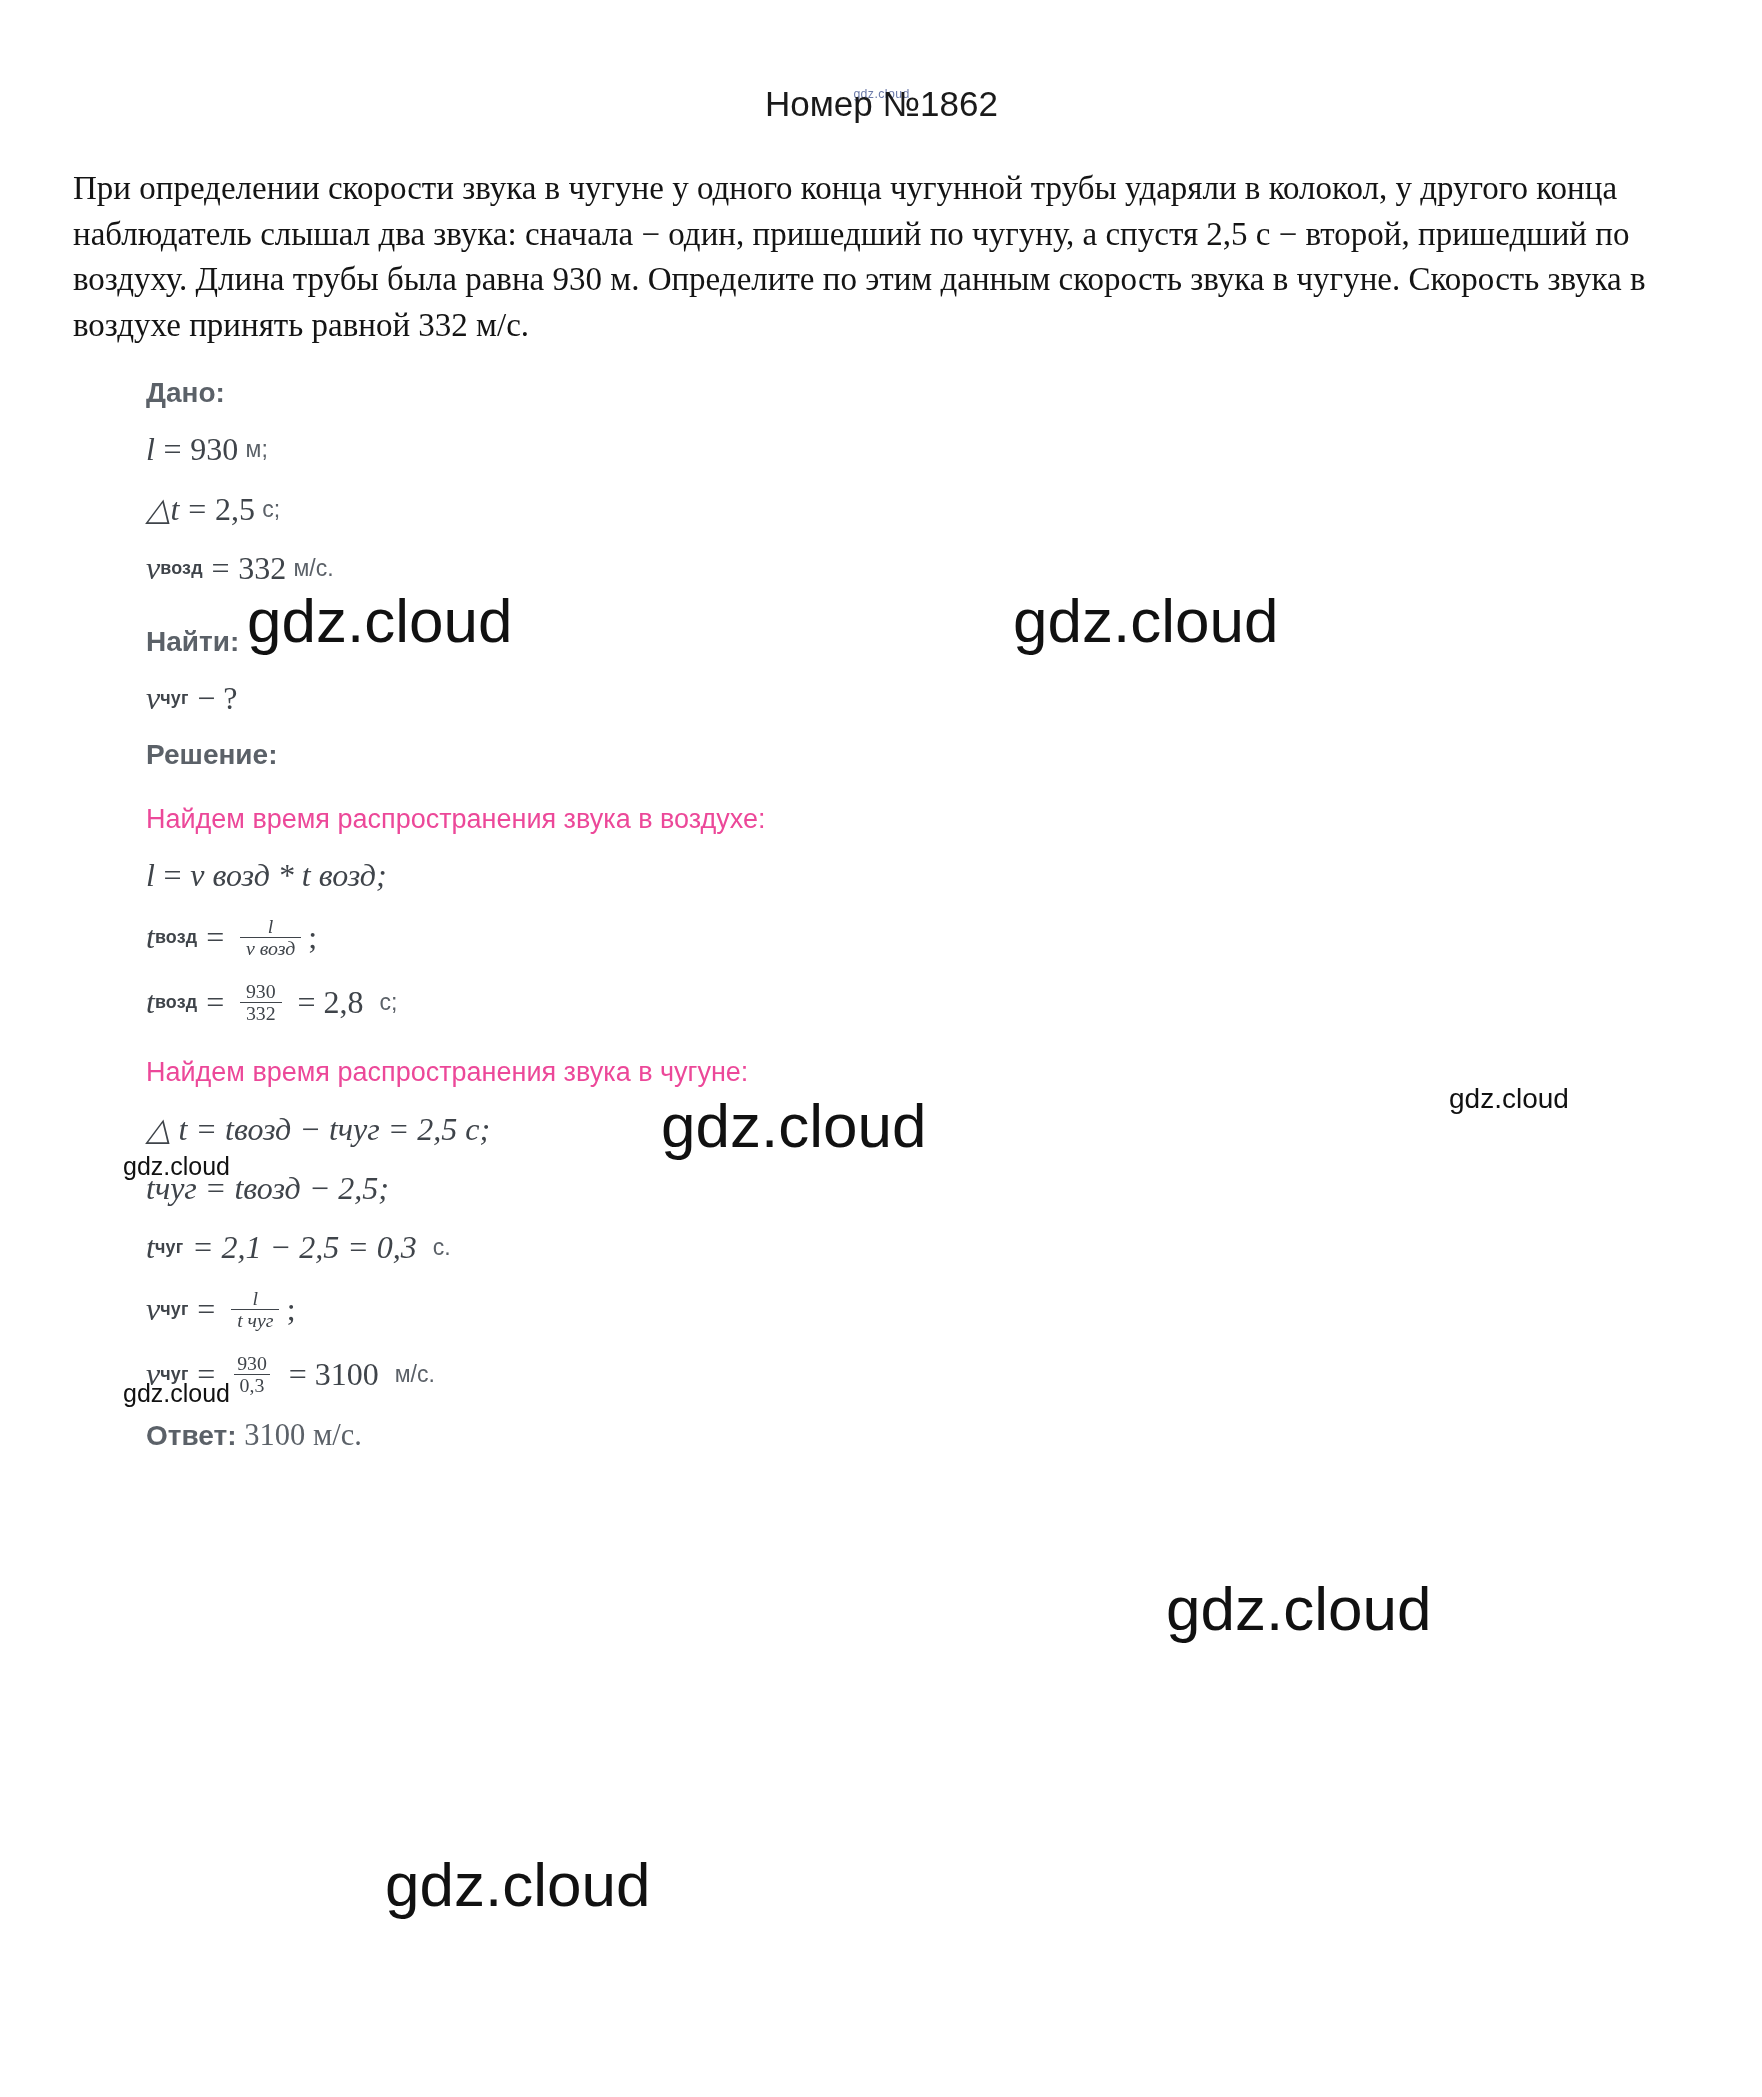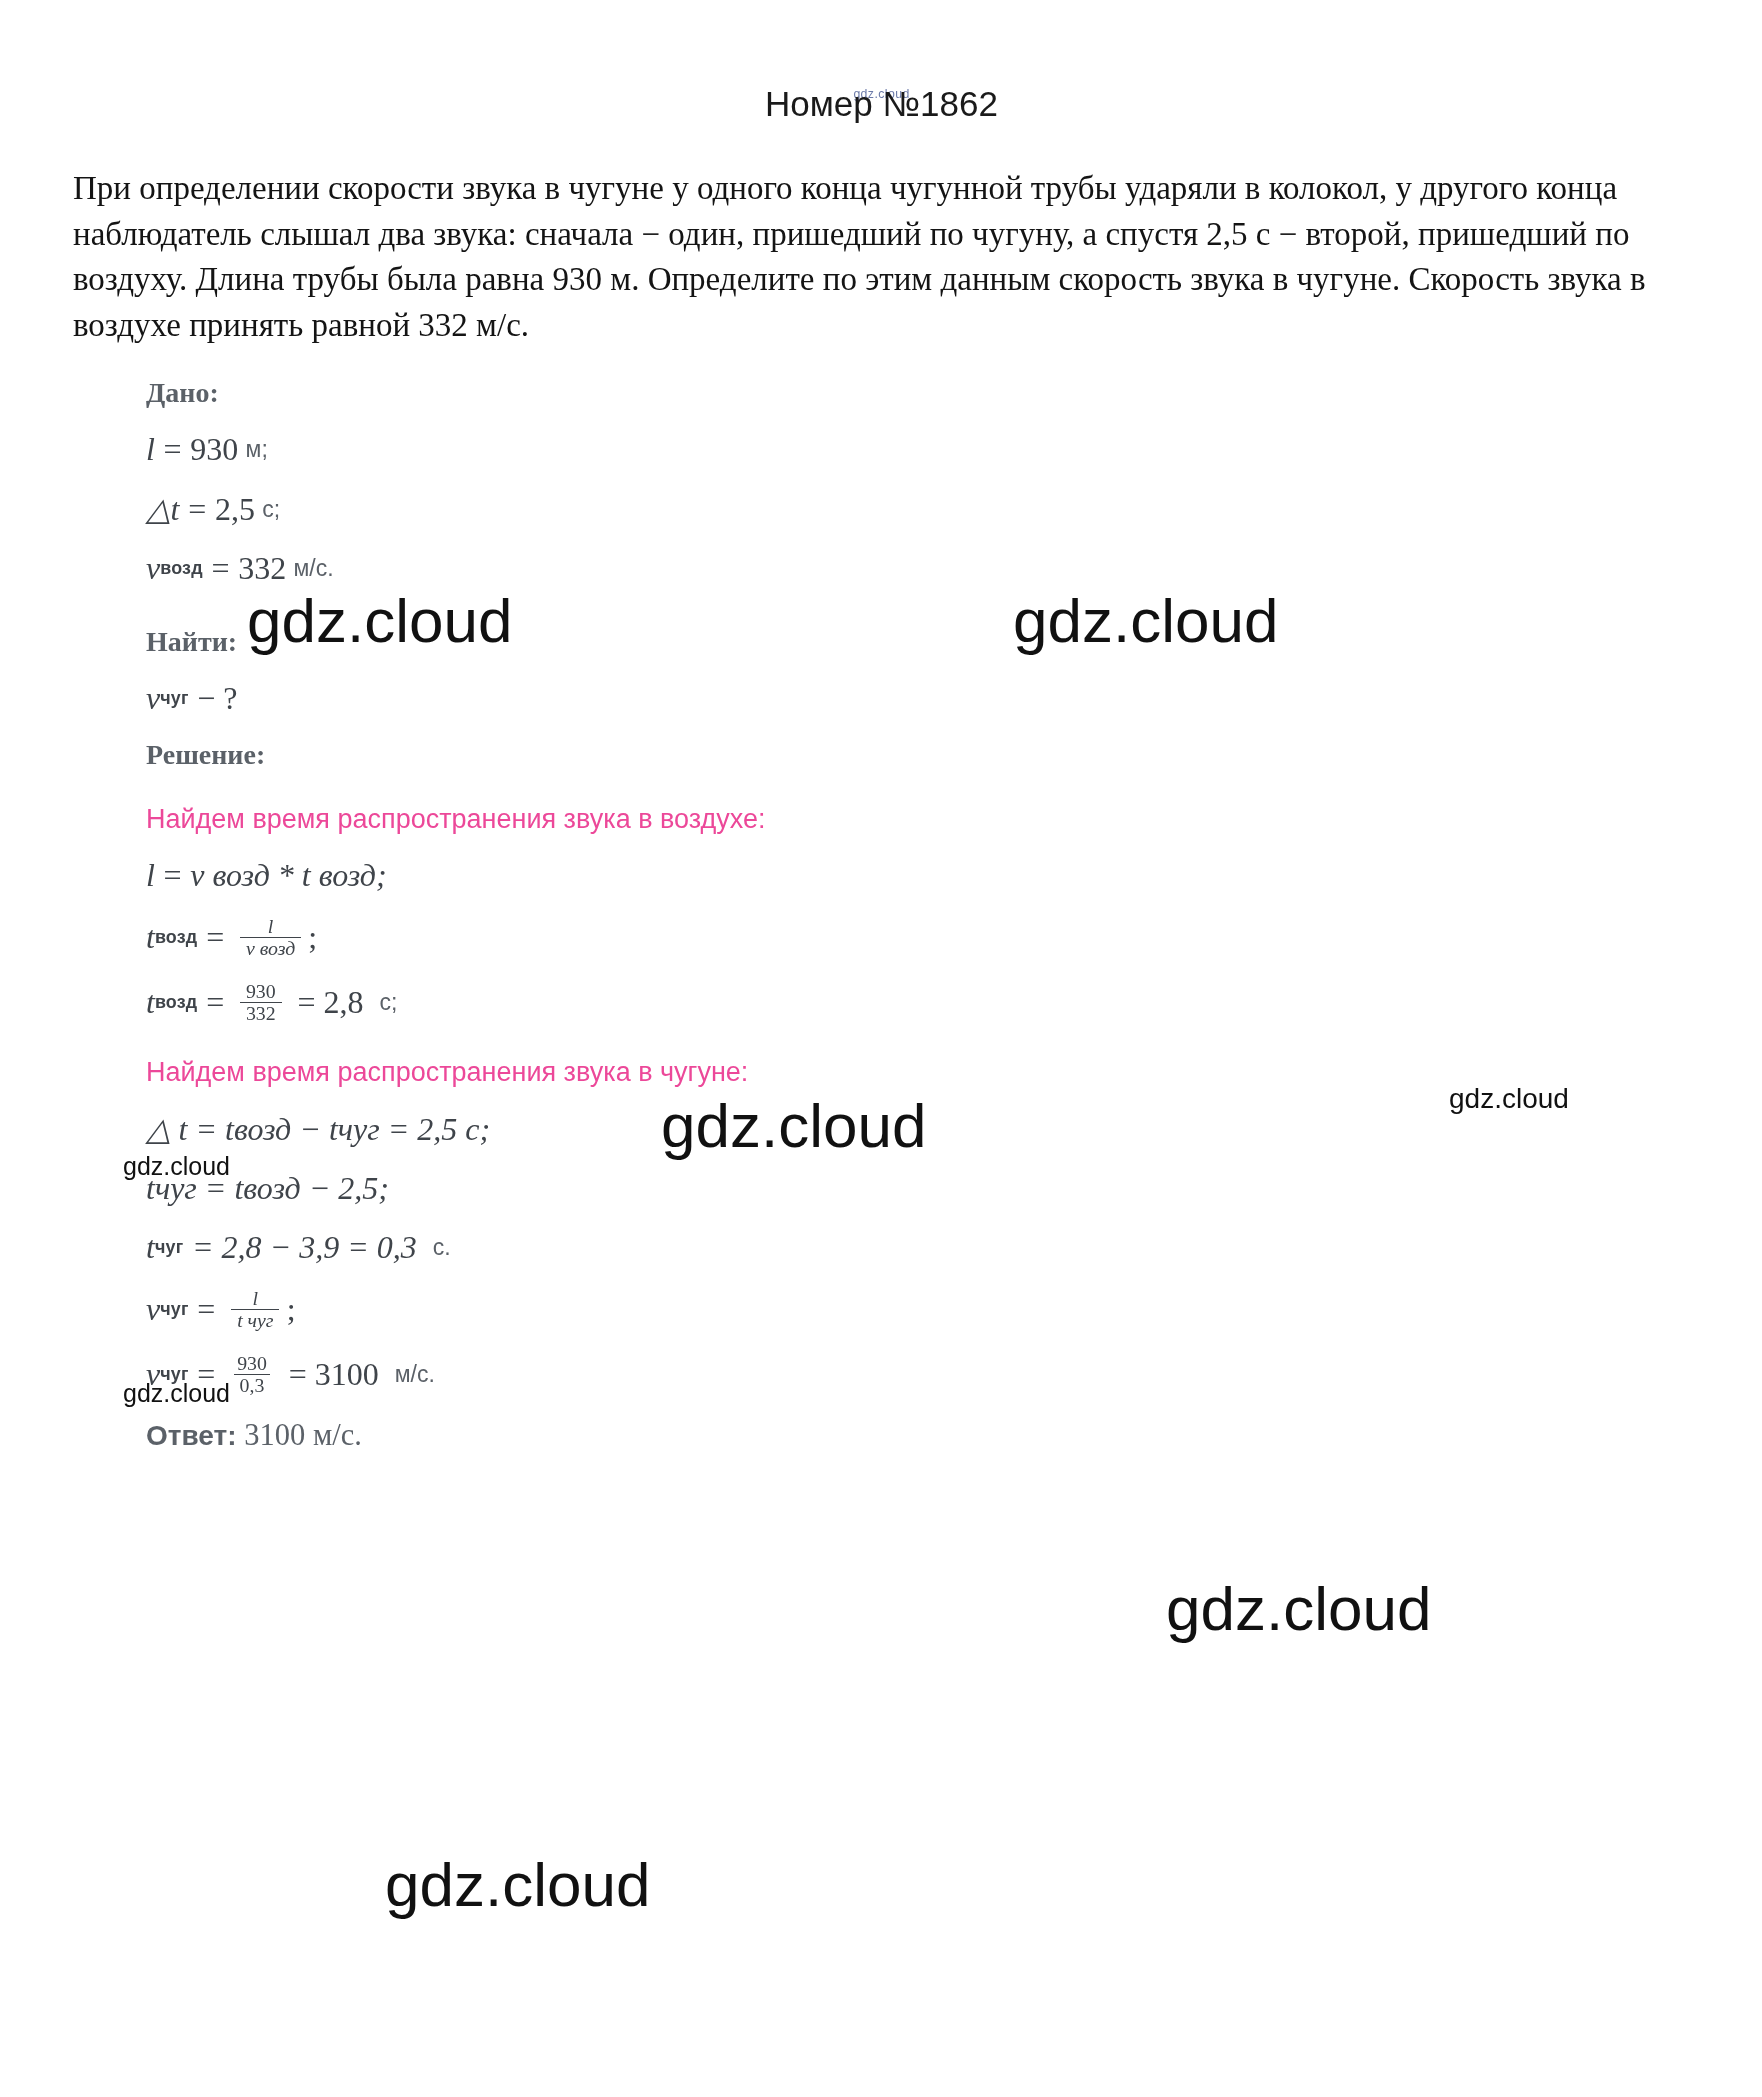--- a/index.html
+++ b/index.html
@@ -67,21 +67,21 @@
   
   .solution-block {
     position: relative;
     margin-top: 29px;
     margin-left: 73px;
     font-family: "Liberation Sans", sans-serif;
     color: #555c63;
   }
 
   .sol-label {
-    font-family: Liberation Serif, serif;
+    font-family: Liberation Sans, sans-serif;
     font-weight: bold;
     font-size: 28px;
     color: #5b6168;
     margin: 0 0 4.4px 0;
   }
 
   .sol-line {
     font-family: "Liberation Serif", serif;
     font-size: 32px;
     color: #3f444a;
@@ -244,21 +244,21 @@
         <span class="it">△ t = tвозд − tчуг = 2,5 с;</span>
       </div>
 
       <div class="sol-line">
         <span class="it">tчуг = tвозд − 2,5;</span>
       </div>
 
       <div class="sol-line">
         <span class="it">t</span>
           <span class="sub">чуг</span>
-        <span class="op it">= 2,8 − 3,9 = 0,3</span>
+        <span class="op it">= 2,1 − 2,5 = 0,3</span>
         <span class="unit">с.</span>
       </div>
 
 
       <div class="sol-line">
         <span class="it">v</span>
           <span class="sub">чуг</span>
         <span class="op">=</span>
         <span class="frac">
           <span class="num it">l</span>

